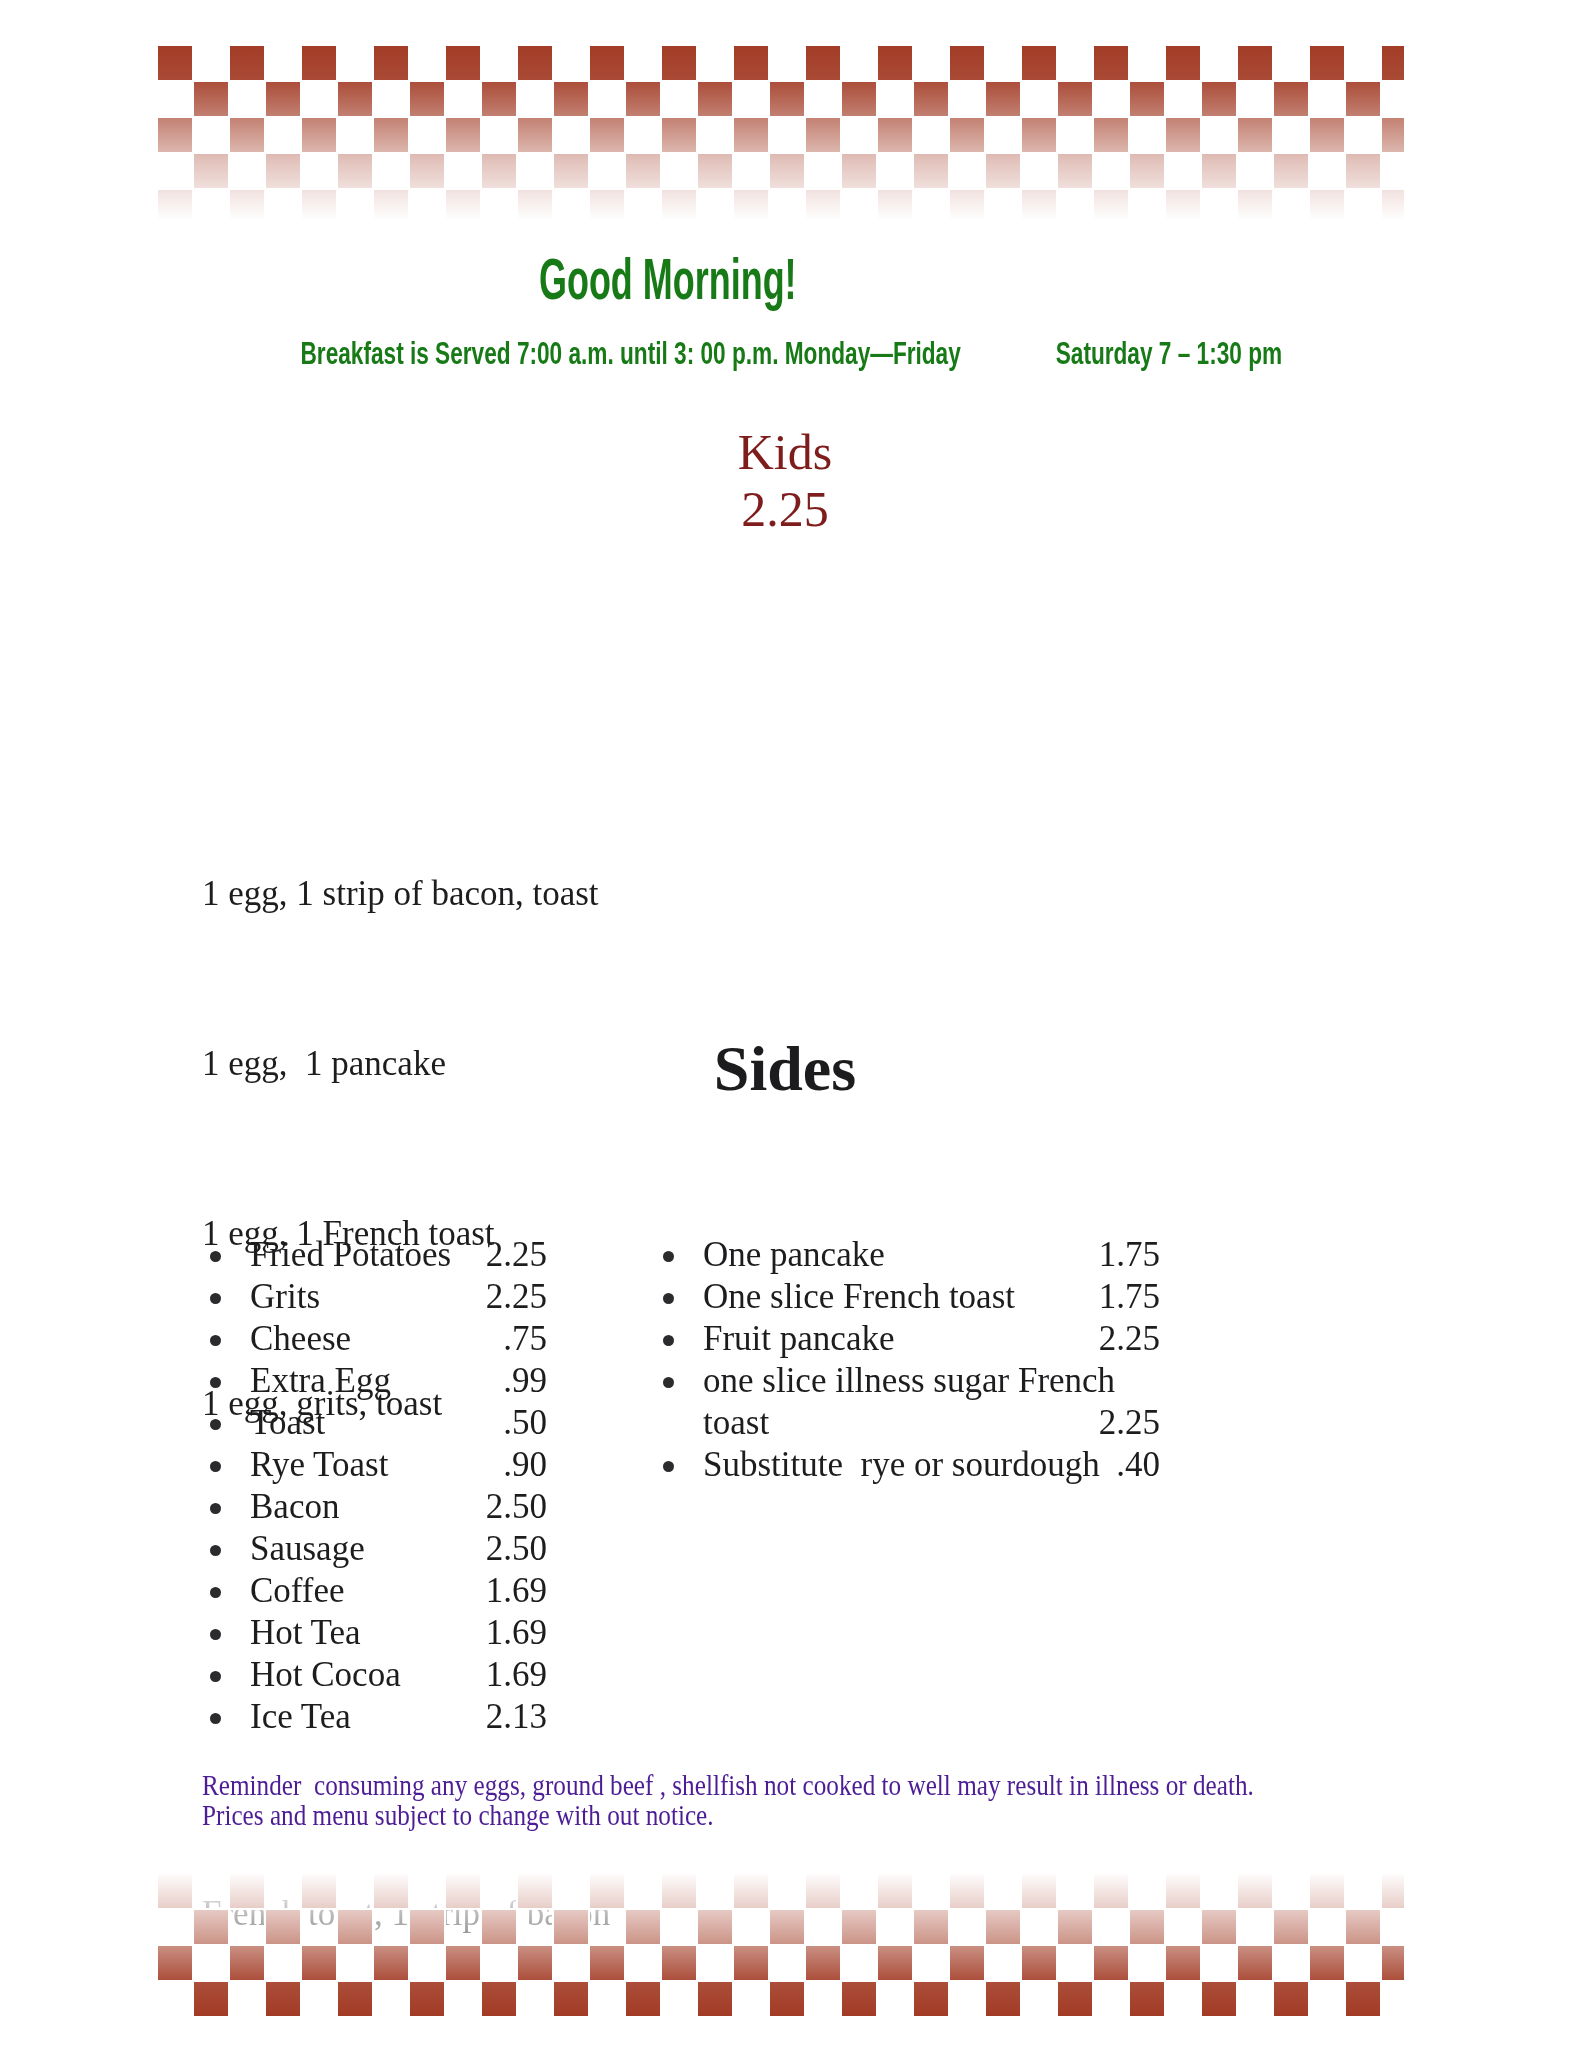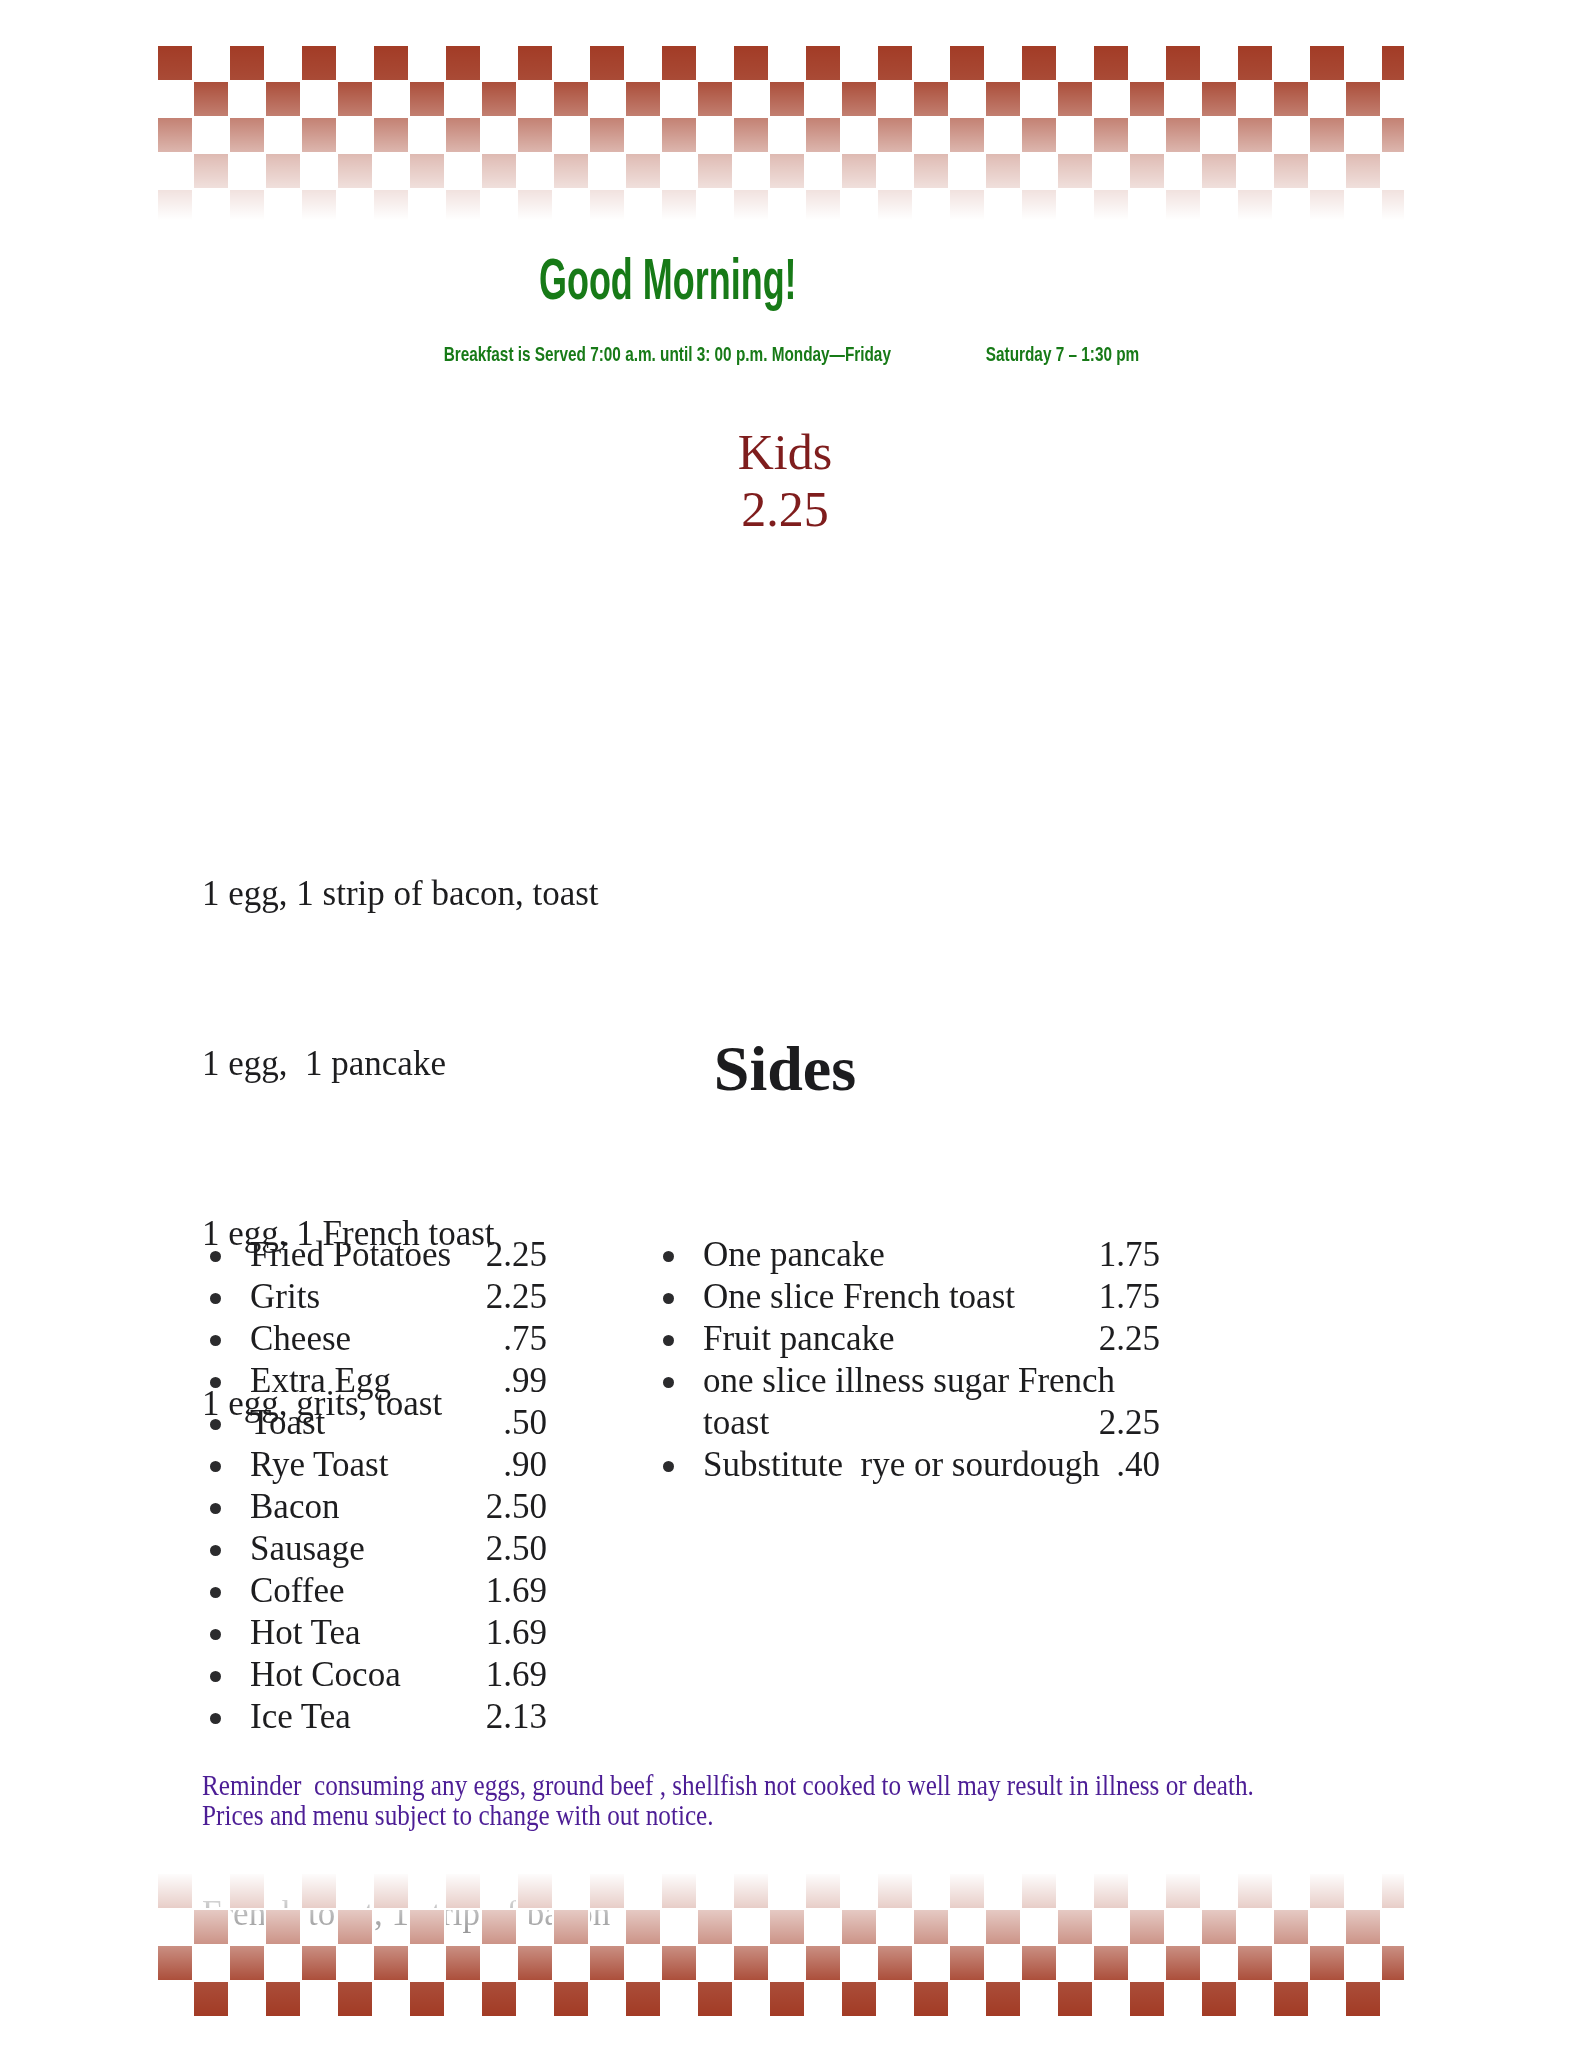--- a/index.html
+++ b/index.html
@@ -37,21 +37,21 @@
   
   .title{
     position:absolute;left:0;top:248px;width:1336px;text-align:center;
     font-family:"Liberation Sans","DejaVu Sans",sans-serif;font-weight:bold;
     font-size:58px;line-height:62px;color:var(--green);white-space:pre;
   }
   .title .cond{display:inline-block;transform:scaleX(0.62);}
   .subtitle{
     position:absolute;left:0;top:334px;width:1582px;text-align:center;
     font-family:"Liberation Sans","DejaVu Sans",sans-serif;font-weight:bold;
-    font-size:21px;line-height:40px;color:var(--green);white-space:pre;
+    font-size:31px;line-height:40px;color:var(--green);white-space:pre;
   }
   .subtitle .cond{display:inline-block;transform:scaleX(0.73);}
   .subtitle .sat{margin-left:130px;}
 
   
   .kids-head{
     position:absolute;left:0;top:424px;width:1570px;text-align:center;
     font-size:50px;line-height:57px;color:#7f1d1d;
   }
   .sides-head{

